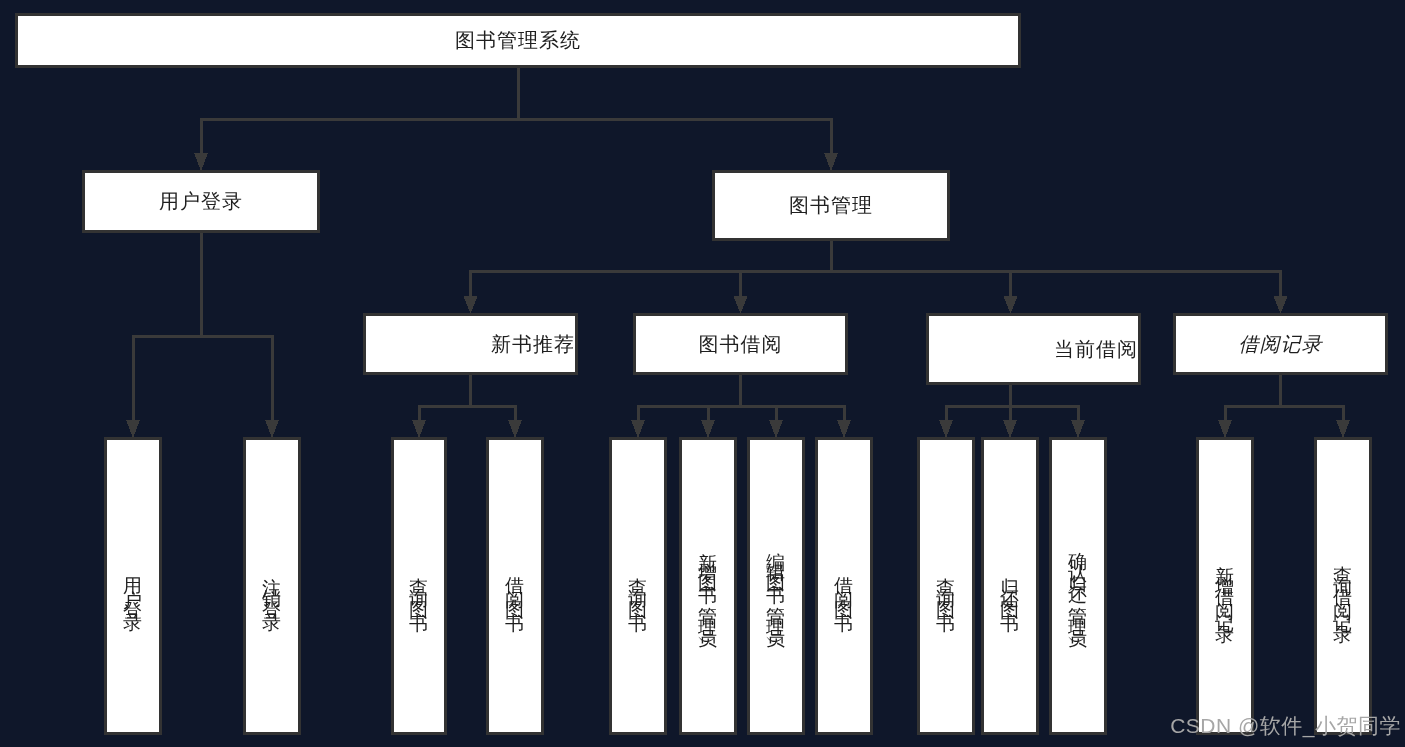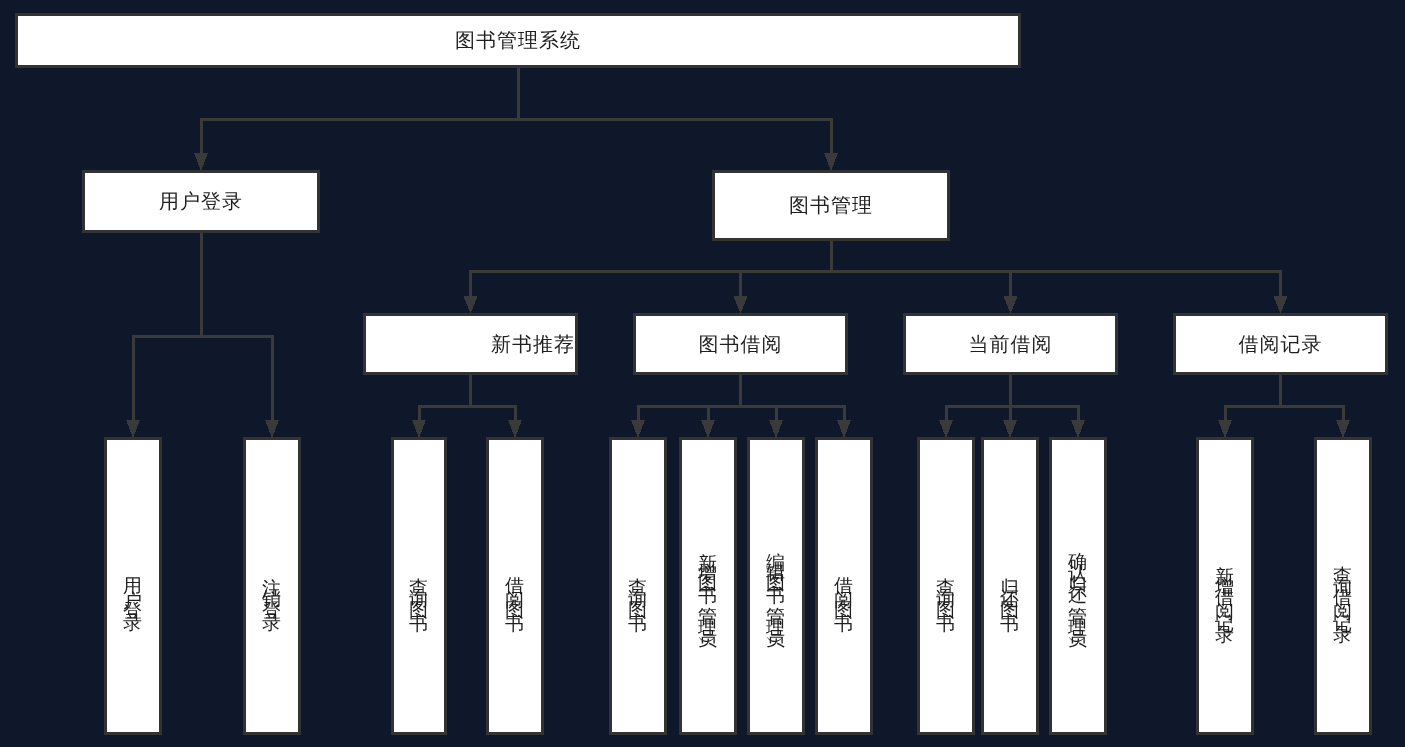--- a/index.html
+++ b/index.html
@@ -147,35 +147,36 @@
       </div>
       <div class="node v" style="left: 679px; top: 437px; width: 58px; height: 298px;">
         <span class="lbl long">新增图书（管理员）</span>
       </div>
       <div class="node v" style="left: 747px; top: 437px; width: 58px; height: 298px;">
         <span class="lbl long">编辑图书（管理员）</span>
       </div>
       <div class="node v" style="left: 815px; top: 437px; width: 58px; height: 298px;">
         <span class="lbl">借阅图书</span>
       </div>
-      <div class="node h" style="left: 903px; top: 313px; width: 215px; height: 62px;">
+      <div class="node h" style="left: 926px; top: 313px; width: 215px; height: 72px; justify-content: flex-end;">
         <span class="lbl">当前借阅</span>
       </div>
       <div class="node v" style="left: 917px; top: 437px; width: 58px; height: 298px;">
         <span class="lbl">查询图书</span>
       </div>
       <div class="node v" style="left: 981px; top: 437px; width: 58px; height: 298px;">
         <span class="lbl">归还图书</span>
       </div>
       <div class="node v" style="left: 1049px; top: 437px; width: 58px; height: 298px;">
         <span class="lbl long">确认归还（管理员）</span>
       </div>
-      <div class="node h" style="left: 1173px; top: 313px; width: 215px; height: 62px;">
+      <div class="node h" style="left: 1173px; top: 313px; width: 215px; height: 62px; font-style: italic;">
         <span class="lbl">借阅记录</span>
       </div>
       <div class="node v" style="left: 1196px; top: 437px; width: 58px; height: 298px;">
         <span class="lbl">新增借阅记录</span>
       </div>
       <div class="node v" style="left: 1314px; top: 437px; width: 58px; height: 298px;">
         <span class="lbl">查询借阅记录</span>
       </div>
     </div>
+  <div class="watermark">CSDN @软件_小贺同学</div>
 </div>
 
 </body></html>

